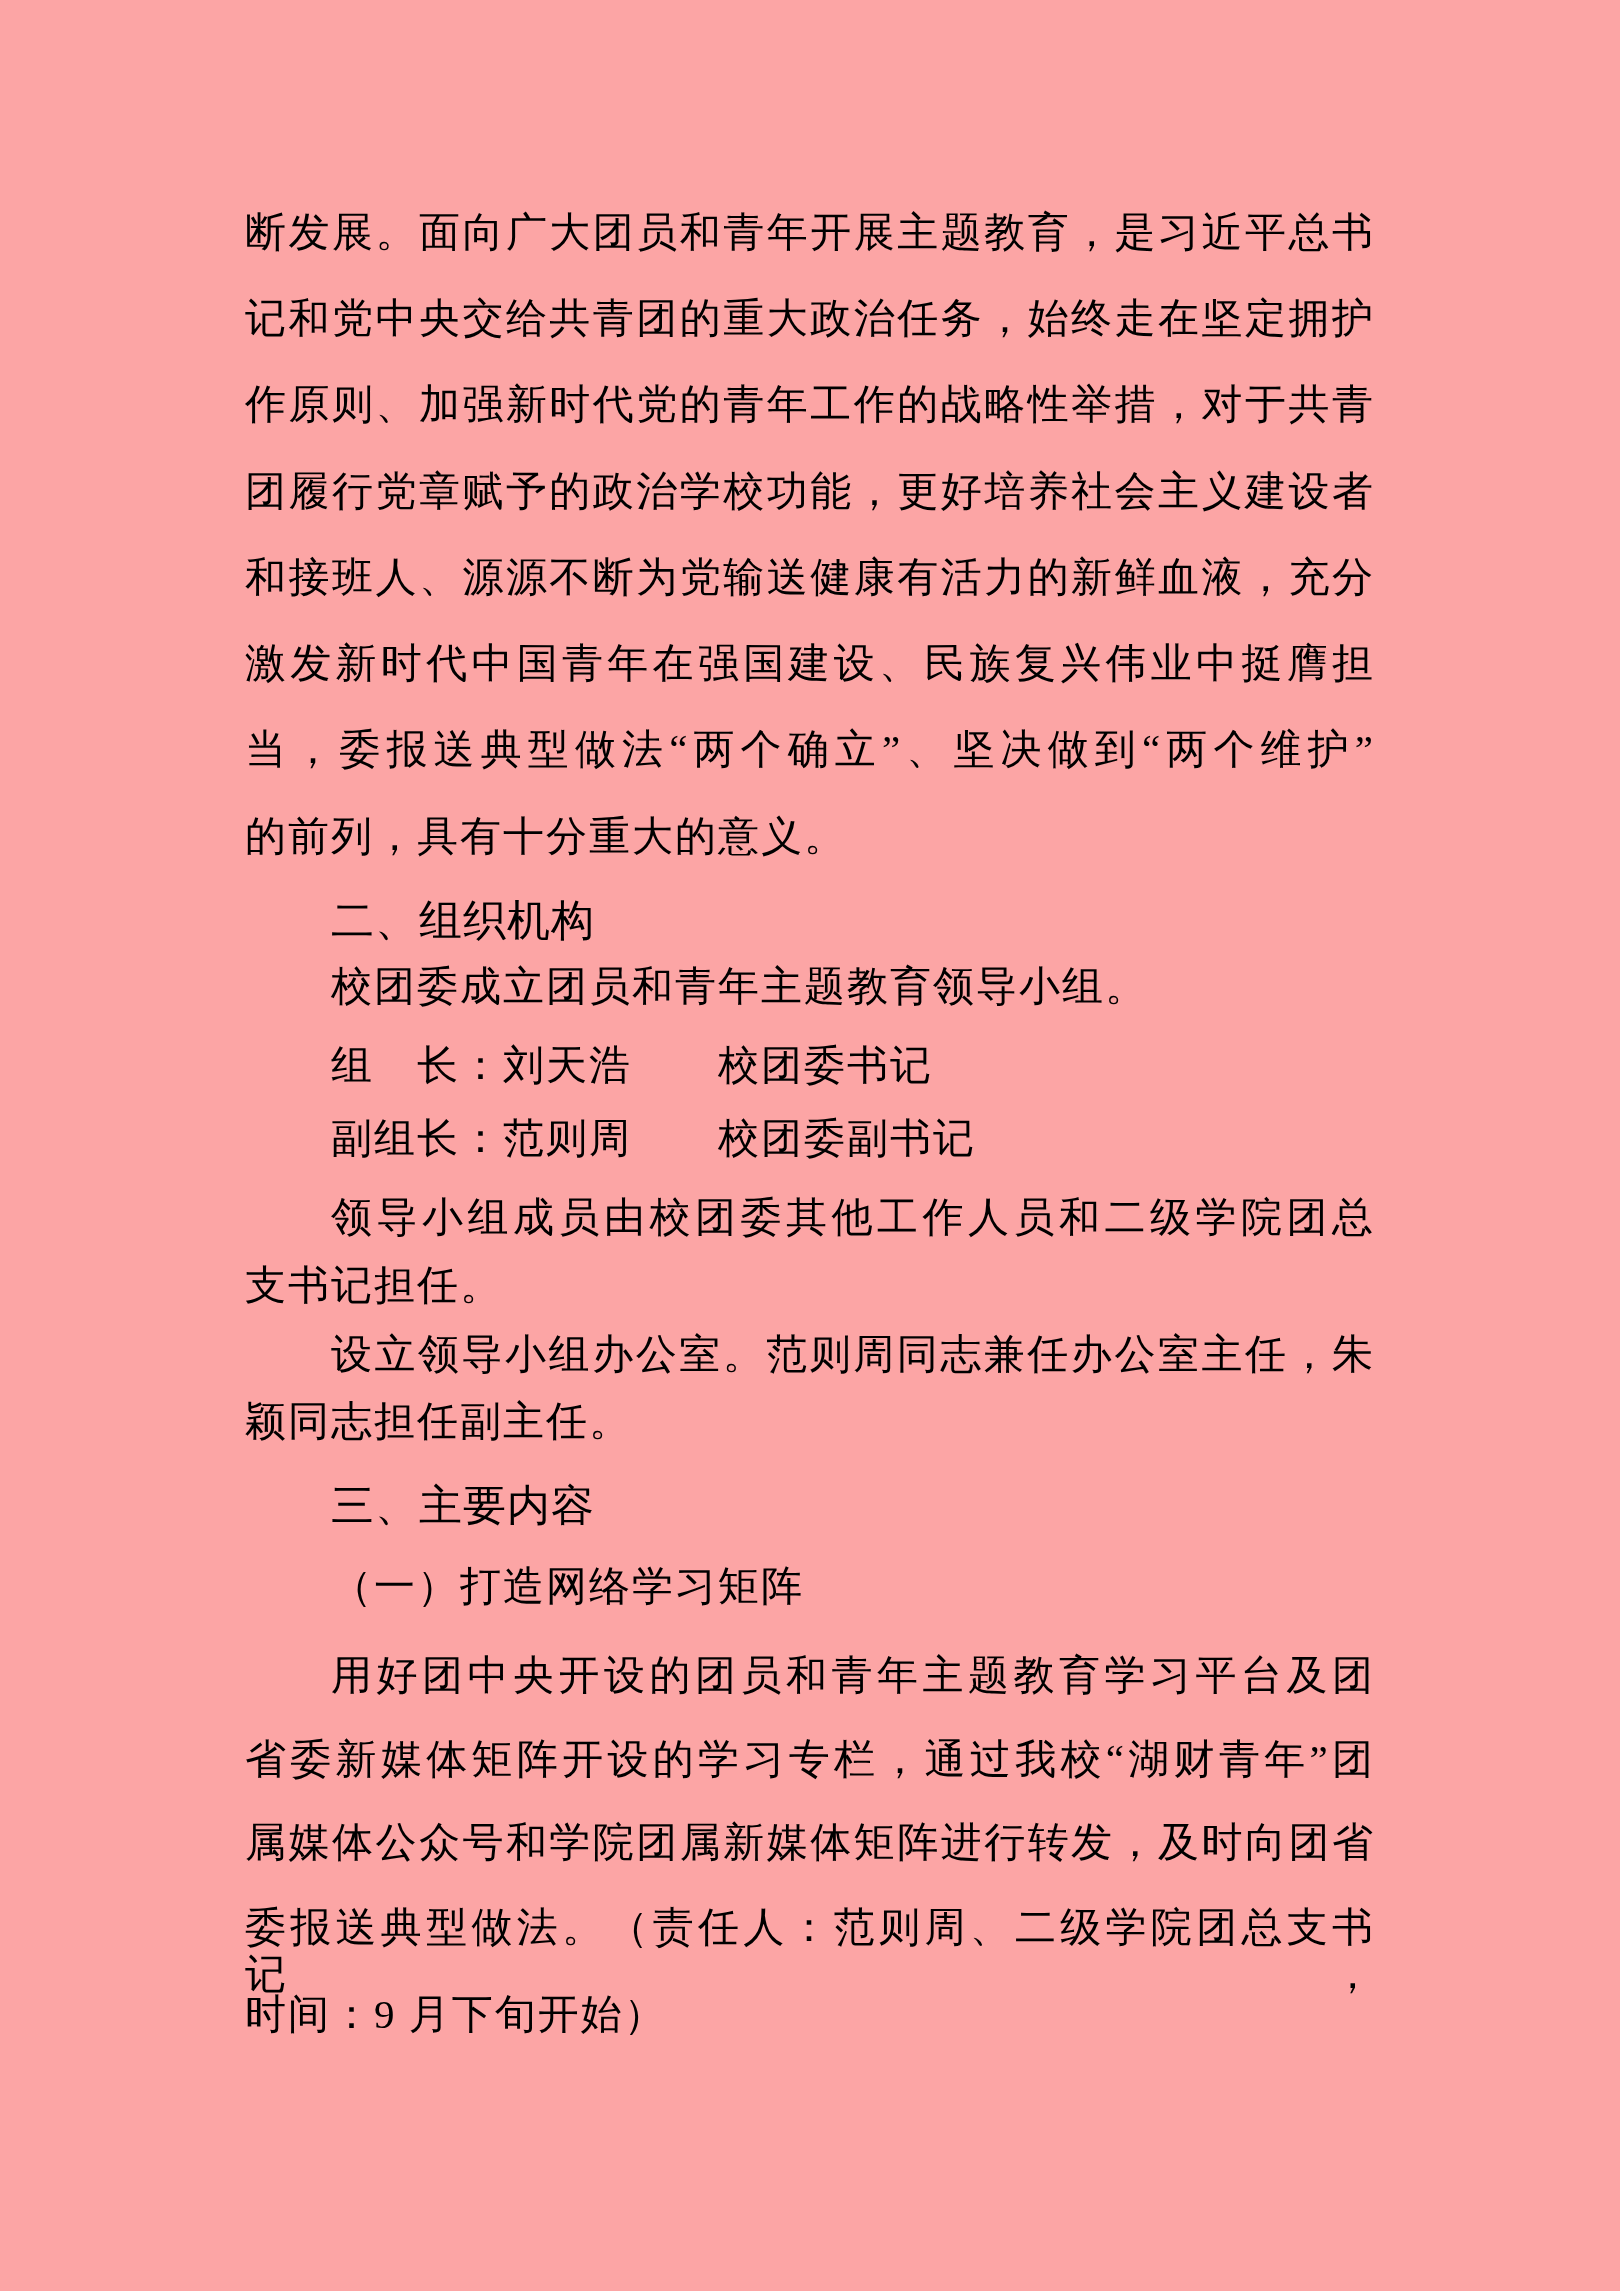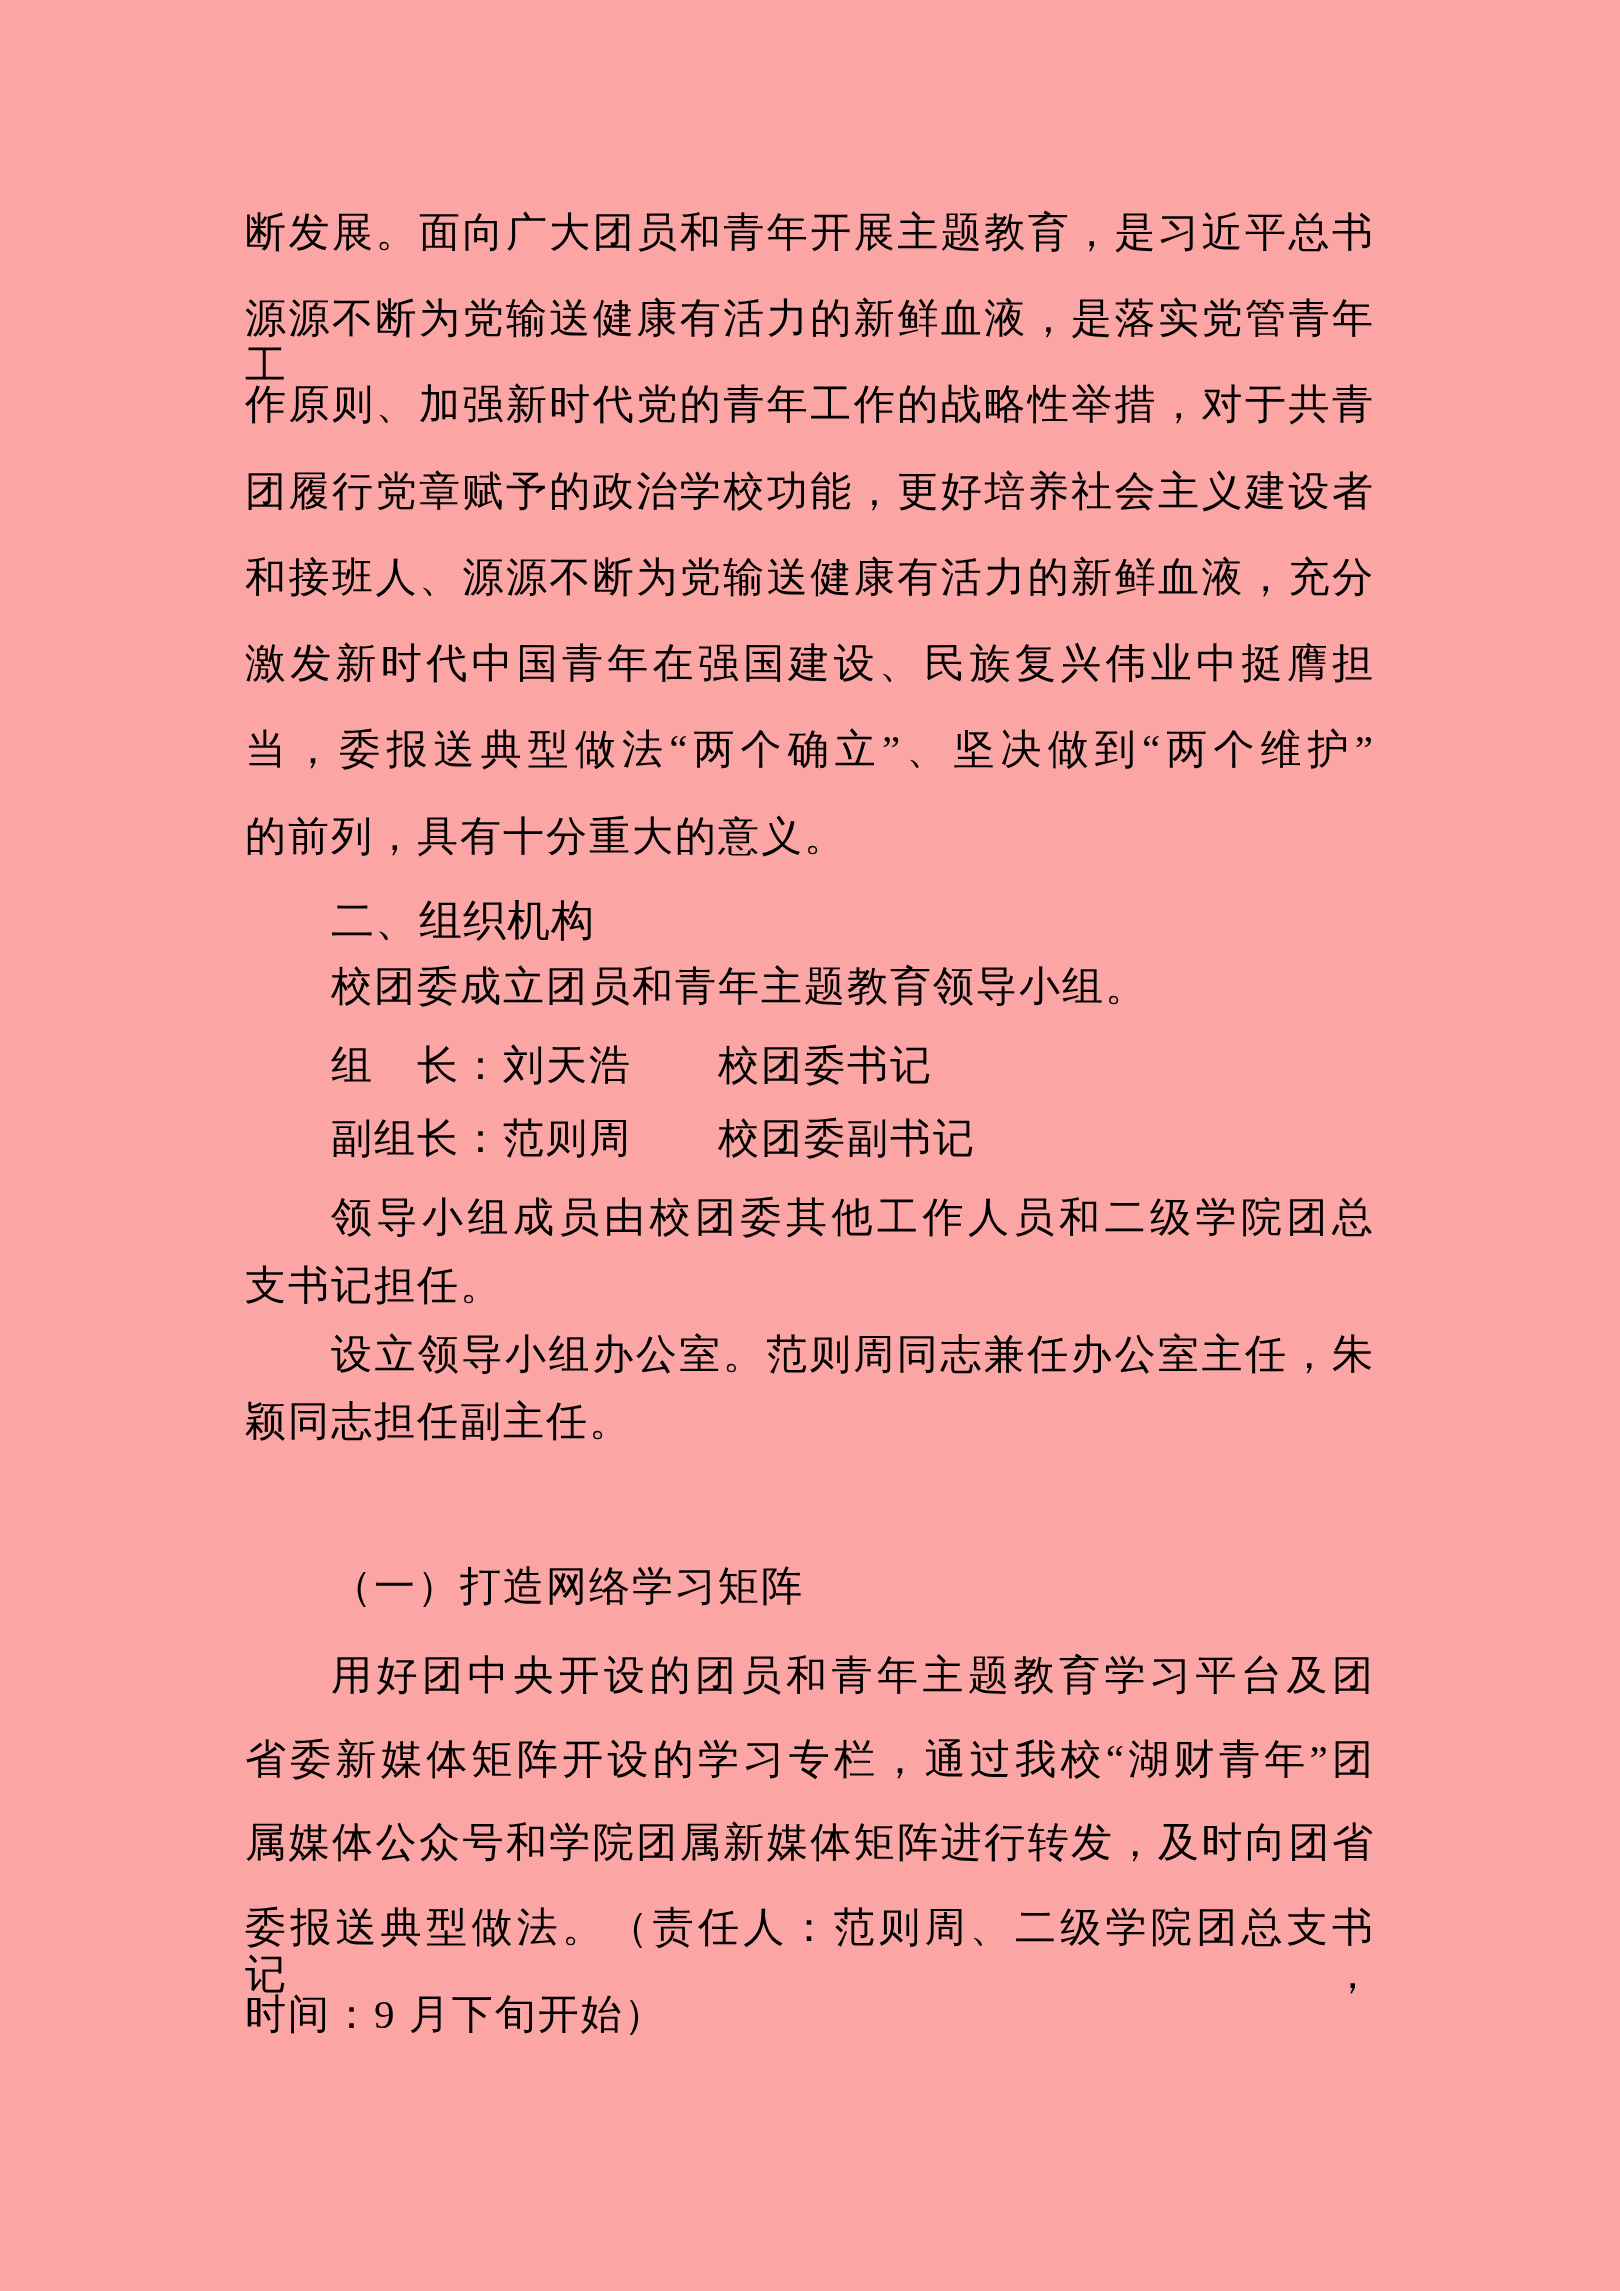--- a/index.html
+++ b/index.html
@@ -42,38 +42,39 @@
   .kaiti {
     font-family: "Liberation Serif", serif;
   }
 </style>
 </head>
 <body>
 
 <div class="page">
 
   <div class="line j" style="top:209px">断发展。面向广大团员和青年开展主题教育，是习近平总书</div>
-  <div class="line j" style="top:295px">源源不断为党输送健康有活力的新鲜血液，是落实党管青年工</div>
+  <div class="line j" style="top:295px">记和党中央交给共青团的重大政治任务，始终走在坚定拥护</div>
   <div class="line j" style="top:381px">作原则、加强新时代党的青年工作的战略性举措，对于共青</div>
   <div class="line j" style="top:468px">团履行党章赋予的政治学校功能，更好培养社会主义建设者</div>
   <div class="line j" style="top:554px">和接班人、源源不断为党输送健康有活力的新鲜血液，充分</div>
   <div class="line j" style="top:640px">激发新时代中国青年在强国建设、民族复兴伟业中挺膺担</div>
   <div class="line j" style="top:726px">当，委报送典型做法“两个确立”、坚决做到“两个维护”</div>
   <div class="line" style="top:813px">的前列，具有十分重大的意义。</div>
 
   <div class="line h indent" style="top:896px">二、组织机构</div>
 
   <div class="line indent" style="top:963px">校团委成立团员和青年主题教育领导小组。</div>
   <div class="line indent" style="top:1042px">组　长：刘天浩　　校团委书记</div>
   <div class="line indent" style="top:1115px">副组长：范则周　　校团委副书记</div>
   <div class="line j indent" style="top:1194px">领导小组成员由校团委其他工作人员和二级学院团总</div>
   <div class="line" style="top:1262px">支书记担任。</div>
   <div class="line j indent" style="top:1331px">设立领导小组办公室。范则周同志兼任办公室主任，朱</div>
   <div class="line" style="top:1398px">颖同志担任副主任。</div>
 
+  <div class="line h indent" style="top:1481px">三、主要内容</div>
 
   <div class="line indent kaiti" style="top:1563px">（一）打造网络学习矩阵</div>
 
   <div class="line j indent" style="top:1652px">用好团中央开设的团员和青年主题教育学习平台及团</div>
   <div class="line j" style="top:1736px">省委新媒体矩阵开设的学习专栏，通过我校“湖财青年”团</div>
   <div class="line j" style="top:1819px">属媒体公众号和学院团属新媒体矩阵进行转发，及时向团省</div>
 
   <div class="line j" style="top:1904px"><span>委报送典型做法。</span><span class="kaiti">（责任人：范则周、二级学院团总支书记，</span></div>
 
   <div class="line kaiti" style="top:1991px">时间：9 月下旬开始）</div>

